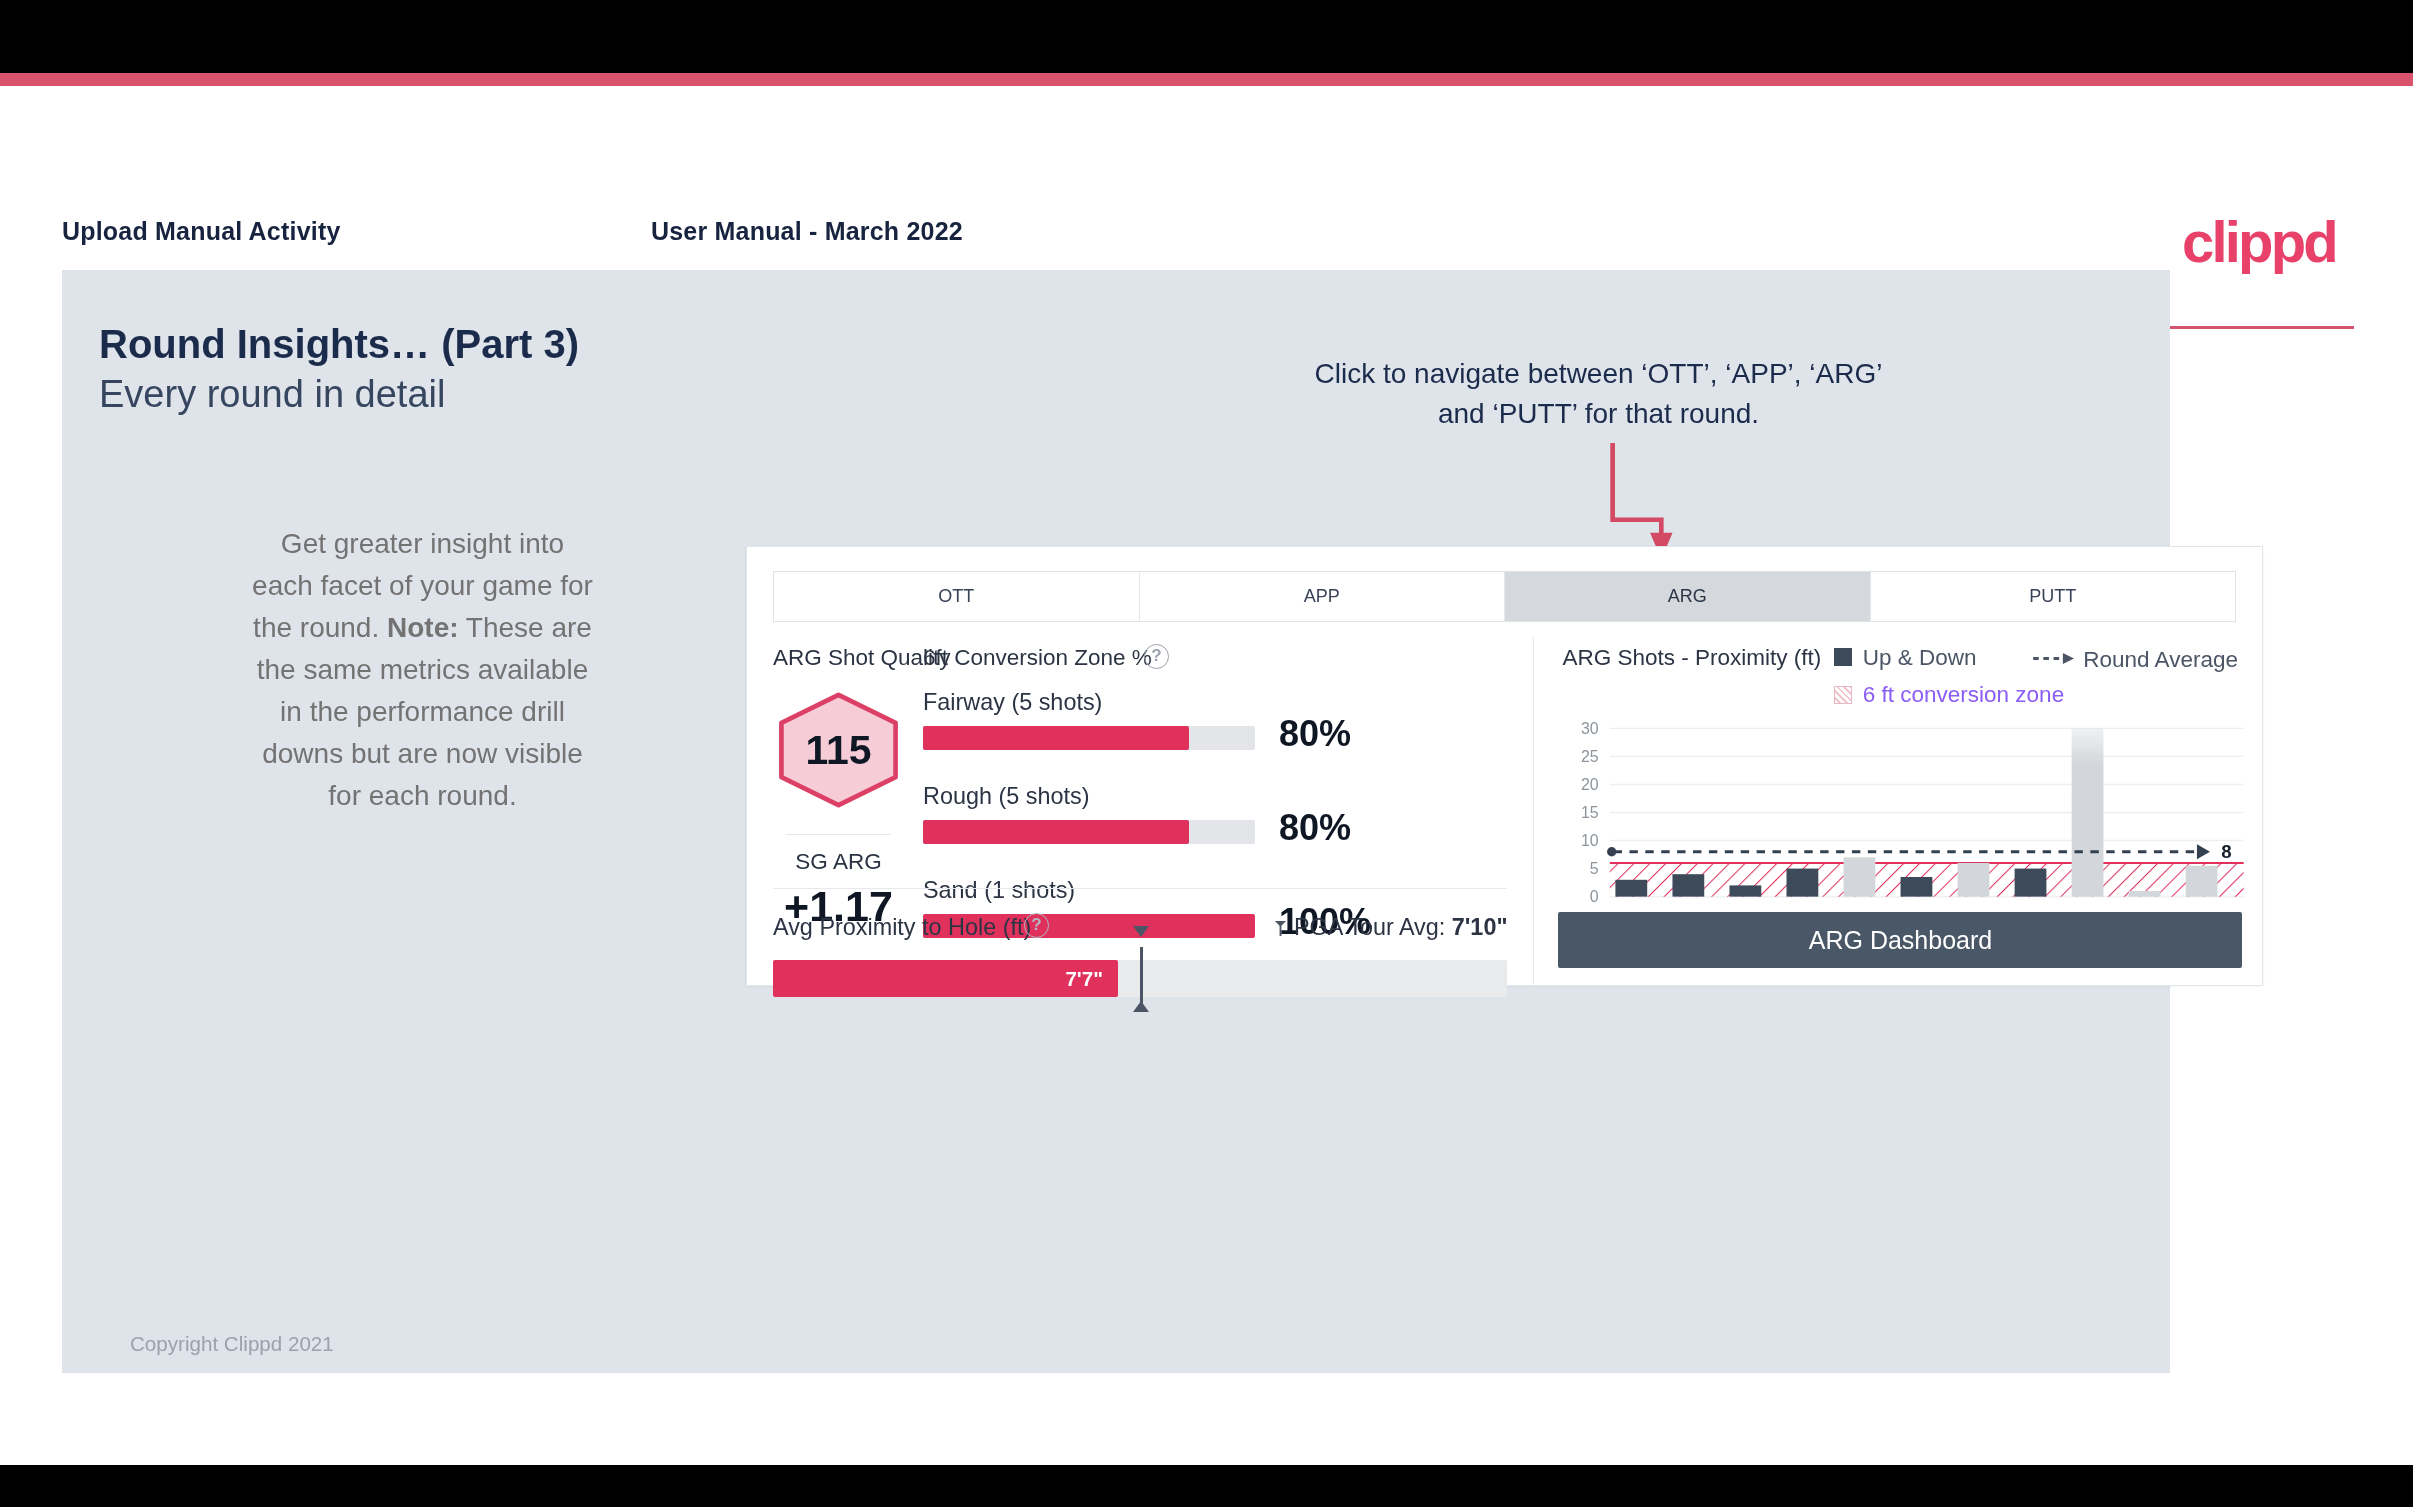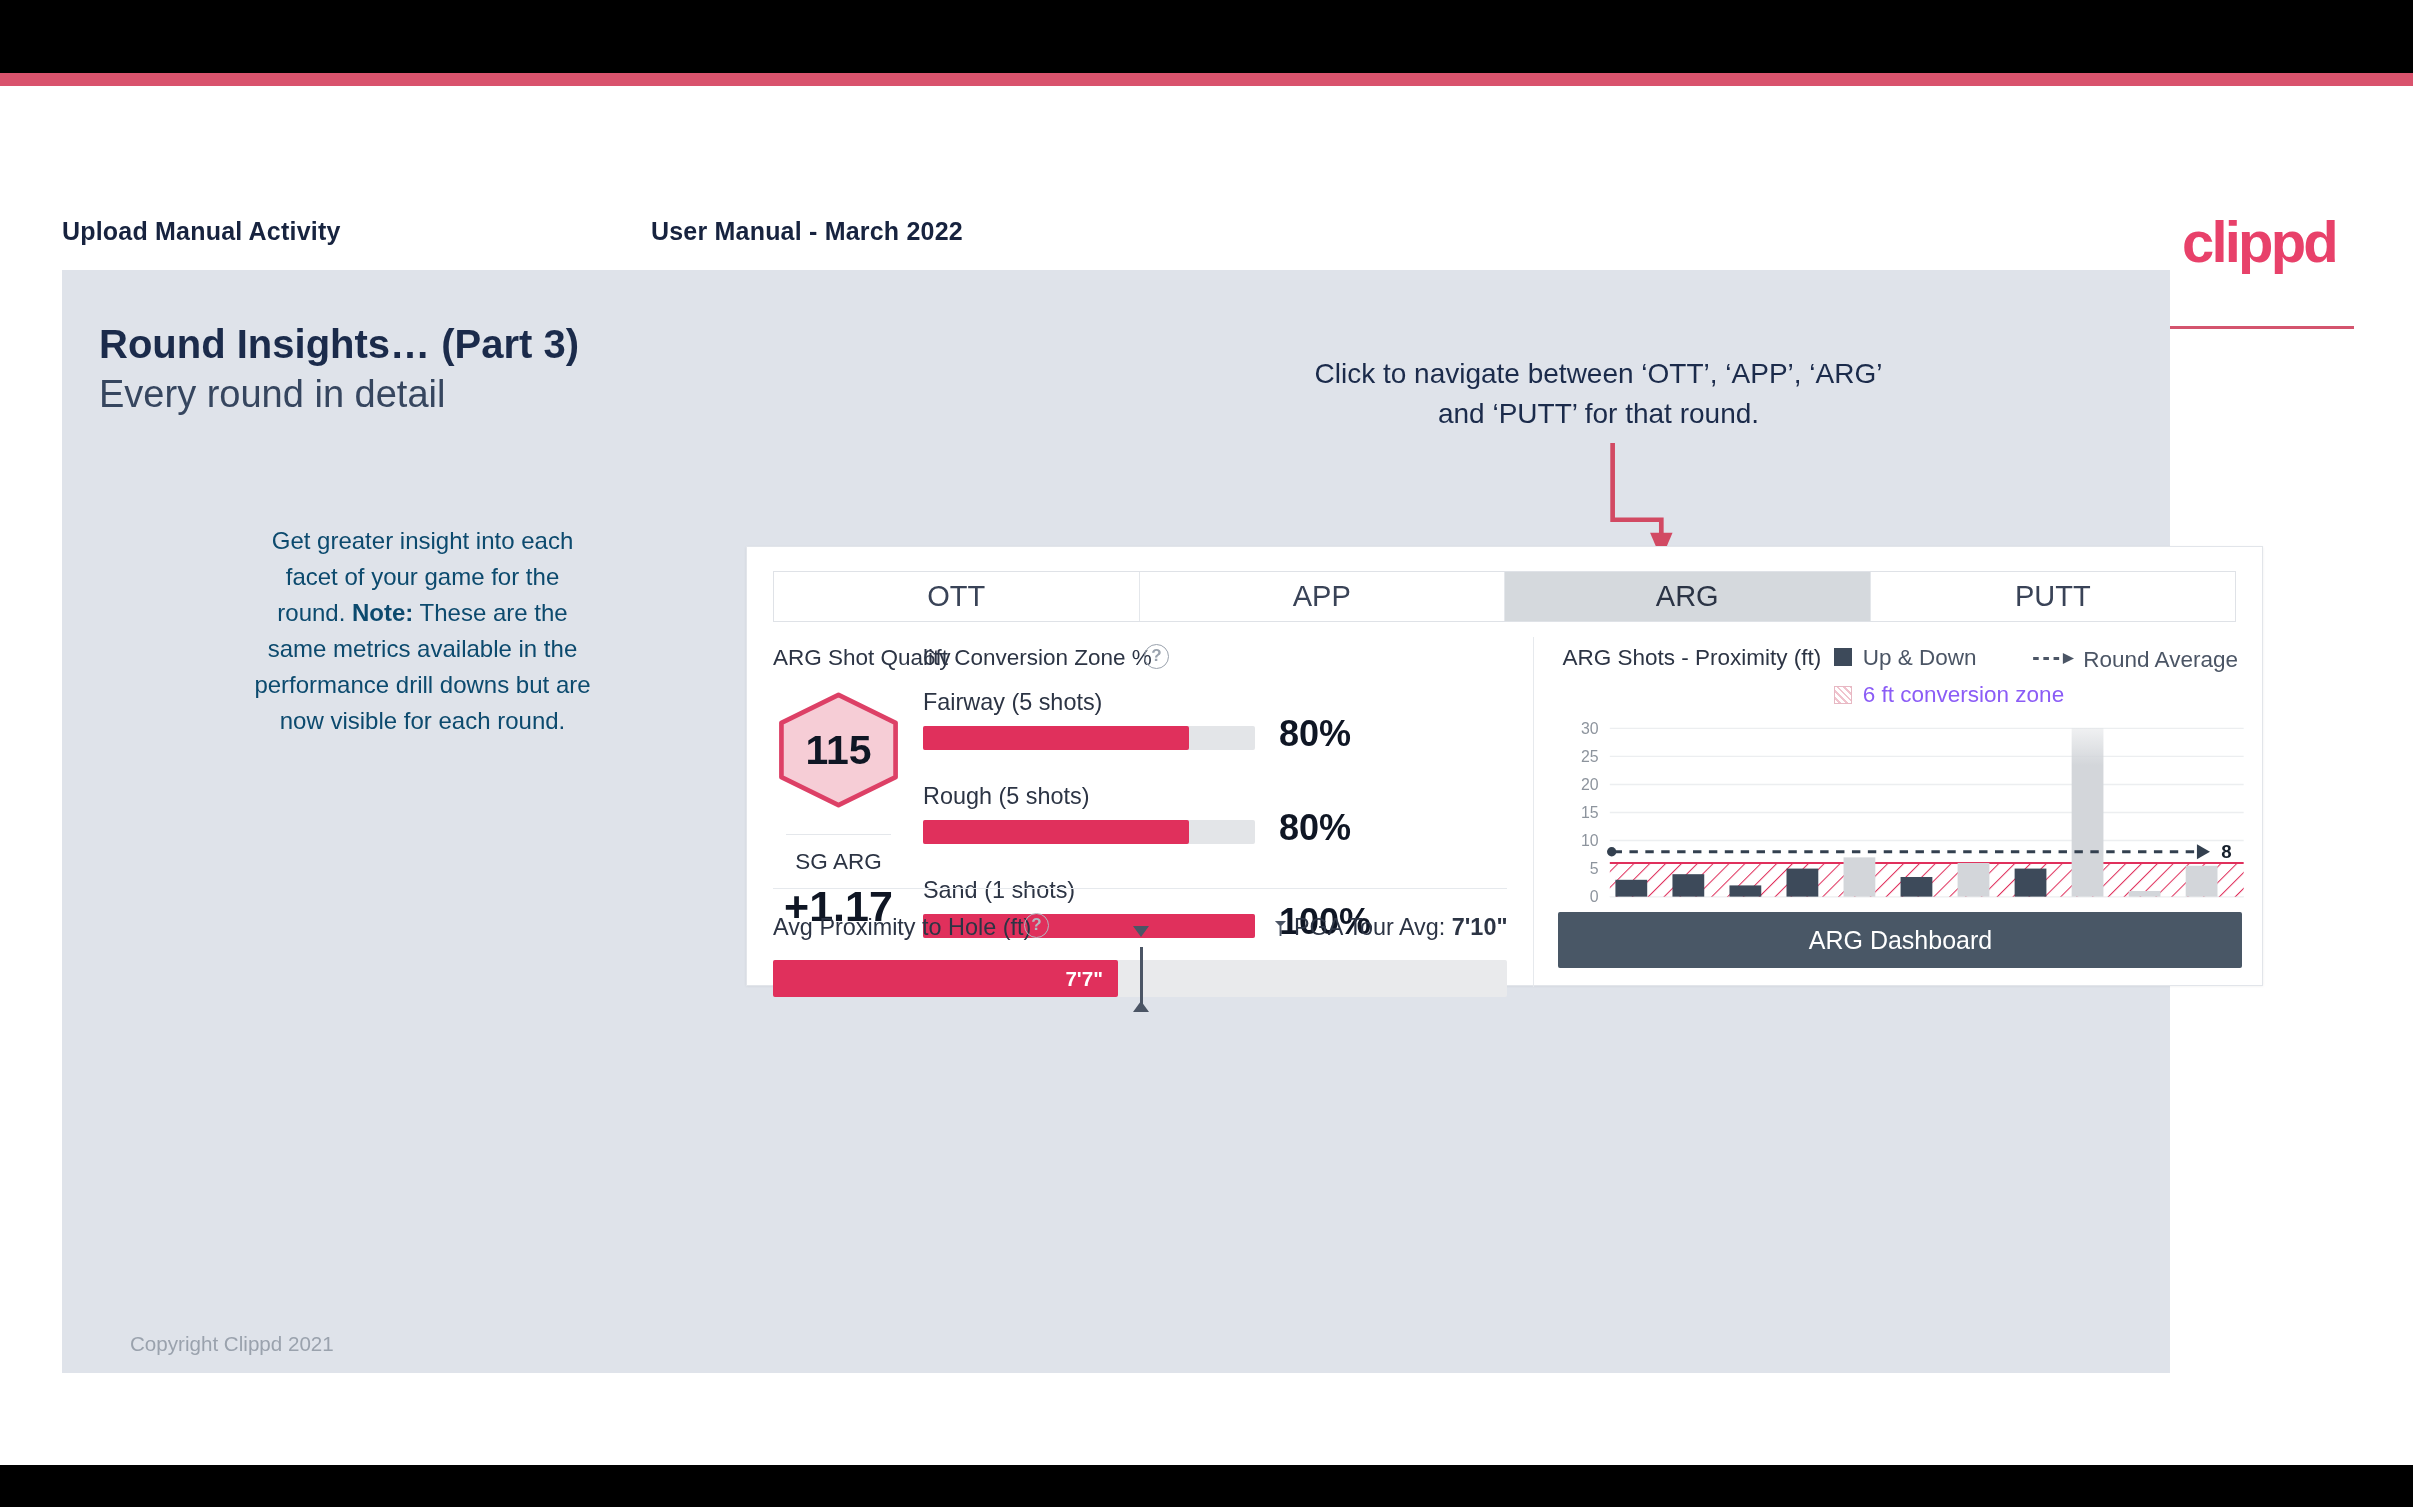--- a/index.html
+++ b/index.html
@@ -54,22 +54,22 @@
   .callout {
     position:absolute; left:1246px; top:84px; width:581px;
     text-align:center; font-size:28px; line-height:1.42;
     color:#1b2b4b; font-weight:400;
   }
 
   .arrow-wrap { position:absolute; left:1545px; top:173px; width:103px; height:117px; }
 
   .bodytext {
     position:absolute; left:187px; top:253px; width:347px;
-    text-align:center; font-size:24px; line-height:1.5;
-    color:#0c4a6e;
+    text-align:center; font-size:28px; line-height:1.5;
+    color:#737373;
   }
   .bodytext b { font-weight:700; }
 
   .copyright {
     position:absolute; left:37px; bottom:17px;
     font-size:20.6px; color:#9aa2ad;margin-left:31px;
   }
 
   
   .card {
@@ -80,21 +80,21 @@
     box-shadow:0 0.9px 2.8px rgba(0,0,0,.07);
   }
 
   
   .tabs {
     position:absolute; left:26px; top:24px; width:1463px; height:51px;
     display:flex; border:0.9px solid #dfe2e7; background:#fff;
   }
   .tab {
     flex:1; display:flex; align-items:center; justify-content:center;
-    font-size:29px; color:#394357; background:#fff;
+    font-size:18px; color:#394357; background:#fff;
     border-right:0.9px solid #e4e7eb;
   }
   .tab:last-child { border-right:none; }
   .tab.active { background:#d5d9dd; color:#2b3445; }
 
   
   .panels { position:absolute; left:0; top:90px; width:1517px; height:350px; display:flex; }
   .panel-left  { width:787px; position:relative; }
   .panel-right { width:731px; position:relative; border-left:0.9px solid #e6e9ed; }
 

